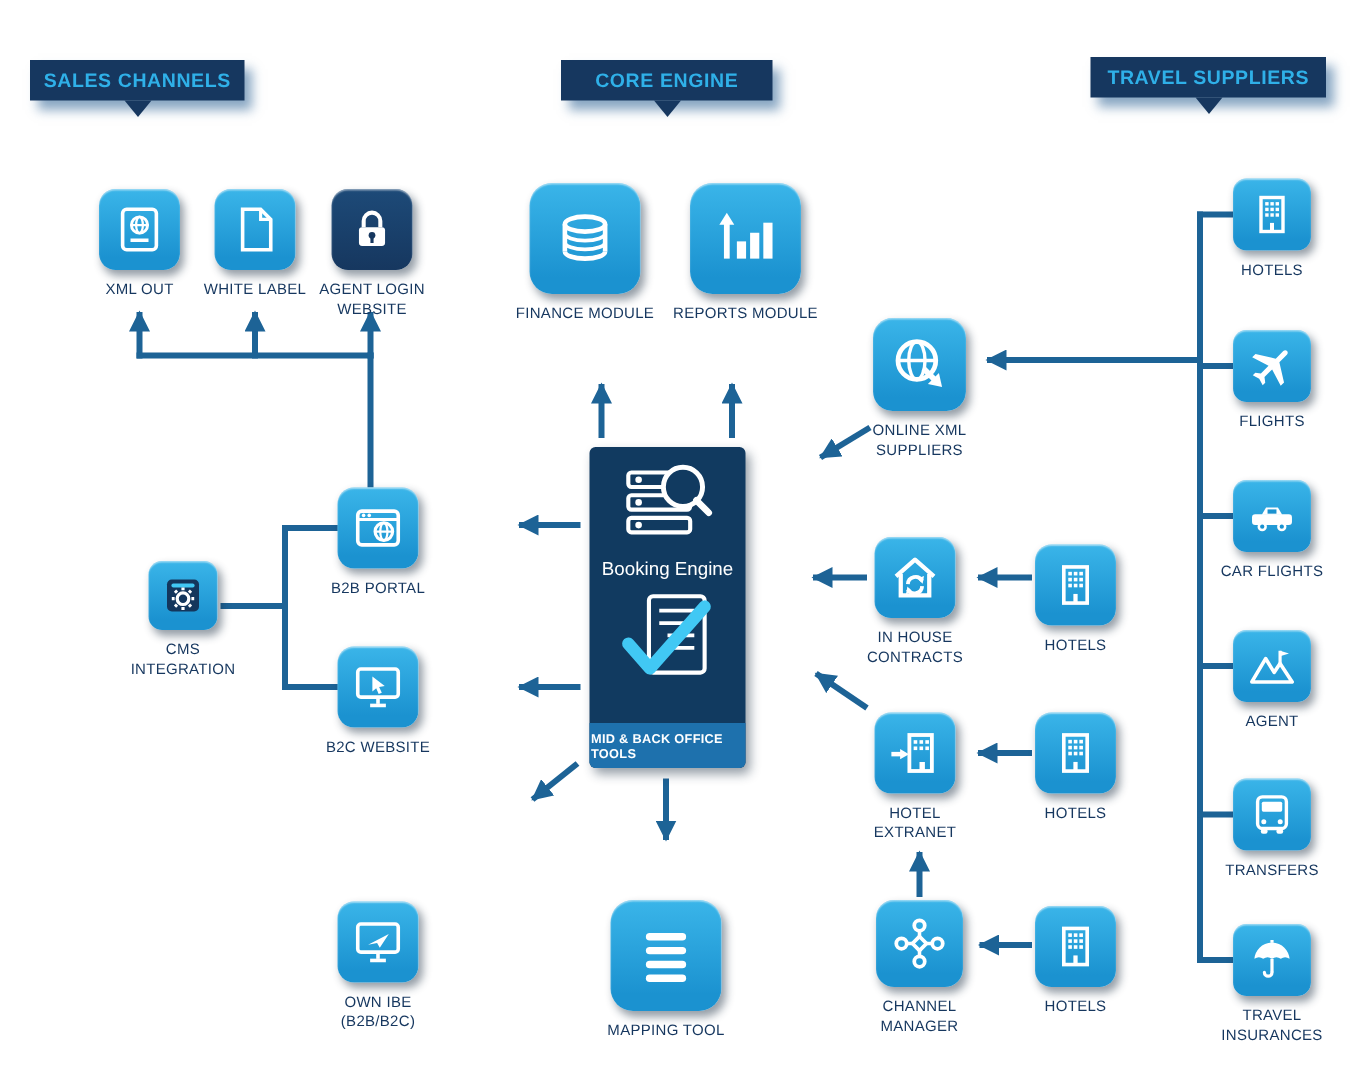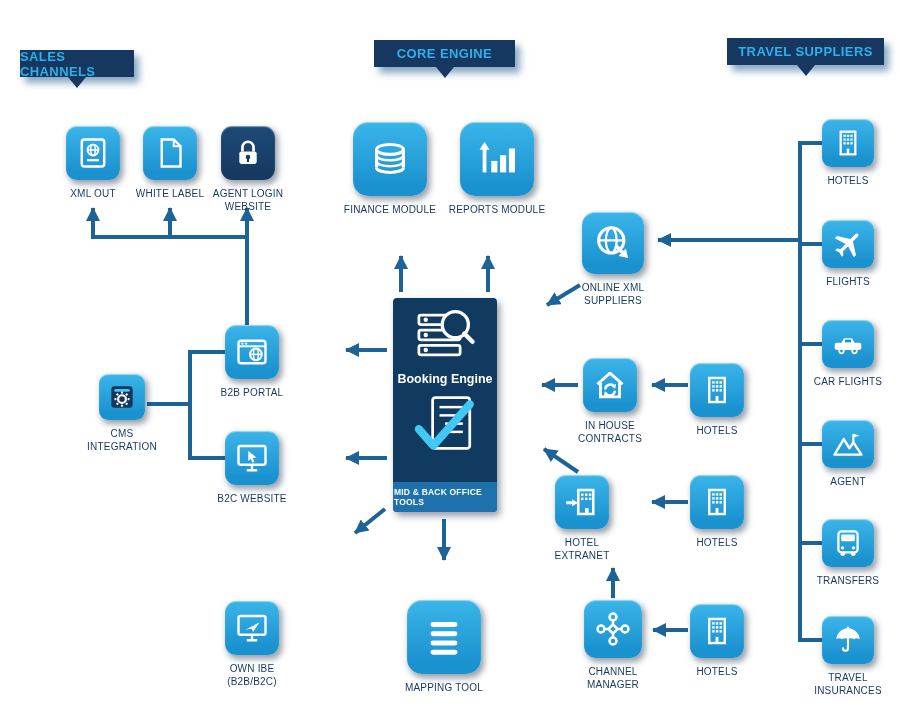--- a/index.html
+++ b/index.html
@@ -23,21 +23,21 @@
   .t74{width:74px;height:74px;border-radius:15px}
   .t58{width:58px;height:58px;border-radius:12px}
   .t46{width:46px;height:46px;border-radius:9px}
   .tsup{width:52px;height:48px;border-radius:9px}
   .lbl{margin-top:7px;font-size:10px;font-weight:normal;color:var(--label,#16375f);
     text-align:center;white-space:pre-line;line-height:1.3;letter-spacing:.2px}
 
   .engine{position:absolute;left:393px;top:298px;width:104px;height:214px;
     background:var(--engine-bg,#113a60);border-radius:4px;display:flex;flex-direction:column;
     align-items:center;padding-top:8px;box-shadow:3px 4px 7px rgba(20,40,60,.45)}
-  .engine-title{color:#fff;font-size:12.5px;font-weight:bold;margin:4px 0 7px 0}
+  .engine-title{color:#fff;font-size:12.5px;font-weight:normal;margin:4px 0 7px 0}
   .engine-band{position:absolute;bottom:0;left:0;width:100%;background:var(--engine-band,#1e71ad);
     color:#fff;font-size:8.5px;font-weight:bold;text-align:left;padding:5px 1px;
     letter-spacing:.2px;border-radius:0 0 4px 4px}
 
   #arrows{position:absolute;left:0;top:0;pointer-events:none}
   #arrows line{stroke:var(--arrow,#1d6396);stroke-width:4}
 </style>
 </head>
 <body>
 
@@ -79,21 +79,21 @@
 
     <line x1="800" y1="141" x2="800" y2="642"></line>
     <line x1="798" y1="143" x2="822" y2="143"></line>
     <line x1="798" y1="244" x2="822" y2="244"></line>
     <line x1="798" y1="344" x2="822" y2="344"></line>
     <line x1="798" y1="444" x2="822" y2="444"></line>
     <line x1="798" y1="543" x2="822" y2="543"></line>
     <line x1="798" y1="640" x2="822" y2="640"></line>
   </svg>
 
-  <div class="banner" style="left:20px;top:50px;width:114px">
+  <div class="banner" style="left:20px;top:40px;width:143px">
       <span>SALES CHANNELS</span>
     </div>
   <div class="banner" style="left:374px;top:40px;width:141px">
       <span>CORE ENGINE</span>
     </div>
   <div class="banner" style="left:727px;top:38px;width:157px">
       <span>TRAVEL SUPPLIERS</span>
     </div>
 
   <div class="node" style="left:38px;top:126px">
@@ -278,21 +278,21 @@
         <path d="M9 14.8 a3.2 3.2 0 0 1 6 -1.4" fill="none" stroke="#fff" stroke-width="1.6"></path>
         <polygon points="15.8,11.4 15.2,14.6 13,12.4" fill="#fff"></polygon>
         <path d="M15 15.6 a3.2 3.2 0 0 1 -6 1.4" fill="none" stroke="#fff" stroke-width="1.6"></path>
         <polygon points="8.2,19 8.8,15.8 11,18" fill="#fff"></polygon>
       </svg>
     </div>
     <div class="lbl">IN HOUSE
 CONTRACTS</div>
   </div>
 
-  <div class="node" style="left:527px;top:475px">
+  <div class="node" style="left:555px;top:475px">
     <div class="tile t54">
       <svg width="36" height="36" viewBox="0 0 24 24">
         <rect x="9.5" y="4" width="10" height="16" fill="none" stroke="#fff" stroke-width="1.7"></rect>
         <g fill="#fff">
           <rect x="11.4" y="6.3" width="1.6" height="1.6"></rect>
             <rect x="14" y="6.3" width="1.6" height="1.6"></rect>
             <rect x="16.6" y="6.3" width="1.6" height="1.6"></rect>
           <rect x="11.4" y="9.1" width="1.6" height="1.6"></rect>
             <rect x="14" y="9.1" width="1.6" height="1.6"></rect>
             <rect x="16.6" y="9.1" width="1.6" height="1.6"></rect>

